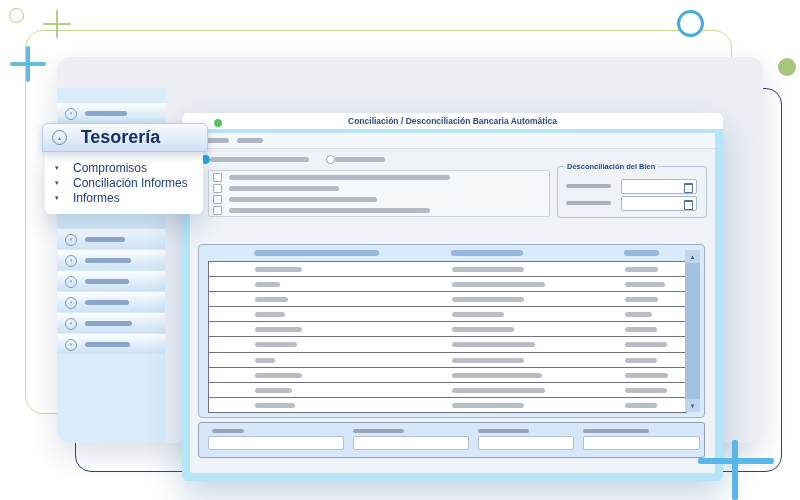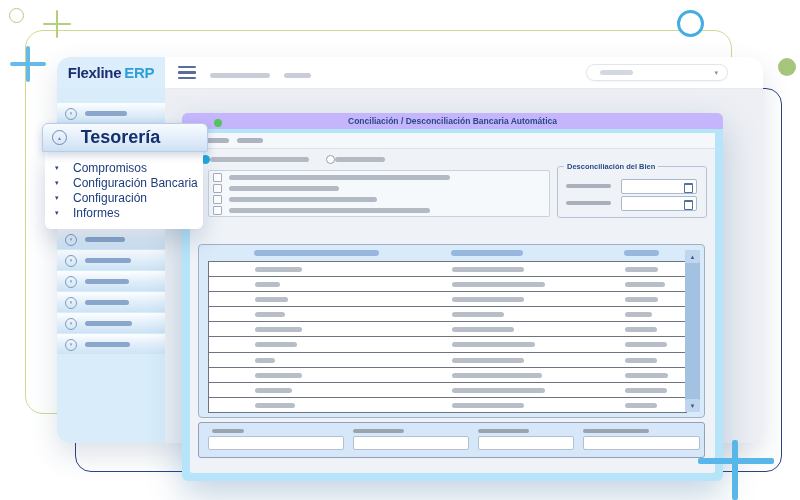--- a/index.html
+++ b/index.html
@@ -63,21 +63,21 @@
   .flyout-title{position:absolute;left:0;right:9px;text-align:center;font-weight:bold;font-size:18px;color:#14306f;}
   .flyout-panel{margin-left:3px;margin-right:5px;background:#fff;border-radius:0 0 6px 6px;
     padding:8px 0 9px 0;box-shadow:0 12px 22px rgba(30,60,110,.18);}
   .flyout-item{height:15px;display:flex;align-items:center;cursor:pointer;}
   .flyout-item .tri{width:8px;margin-left:10px;font-size:7px;color:#27477e;line-height:1;}
   .flyout-item .lbl{margin-left:10px;font-size:12px;font-weight:500;color:#1d3d7c;}
 
   
   .modal{position:absolute;left:182px;top:113px;width:541px;height:368px;background:#b6e4f8;border-radius:6px;
     box-shadow:0 14px 34px rgba(40,100,150,.28);z-index:30;}
-  .modal-titlebar{position:absolute;left:0;top:0;right:0;height:16px;background:#c4b5fd;border-radius:6px 6px 0 0;
+  .modal-titlebar{position:absolute;left:0;top:0;right:0;height:16px;background:#ffffff;border-radius:6px 6px 0 0;
     display:flex;align-items:center;justify-content:center;}
   .modal-title{font-size:8.5px;font-weight:600;color:#2b4a85;}
   .modal-dot{position:absolute;left:32px;top:6px;width:8px;height:8px;border-radius:50%;background:#54c45e;}
   .modal-content{position:absolute;left:8px;right:8px;top:20px;bottom:8px;background:#eff3f8;border-radius:0 0 3px 3px;overflow:hidden;}
 
   .menustrip{position:absolute;left:0;top:0;right:0;height:15px;background:#f5f8fb;border-bottom:1px solid #dde2e9;}
   .menustrip .skel{position:absolute;top:5px;background:#aeb4bf;}
 
   .radio-row{position:absolute;left:0;top:19px;height:14px;width:100%;}
   .radio{position:absolute;width:9px;height:9px;border-radius:50%;box-sizing:border-box;}
@@ -129,36 +129,20 @@
   <div class="deco plus plus-blue-small">
       <i class="h"></i>
       <i class="v"></i>
     </div>
   <div class="deco plus plus-blue-large">
       <i class="h"></i>
       <i class="v"></i>
     </div>
 
   <div class="main-window">
-    <div class="topbar">
-      <div class="logo">
-        <span class="p1">Flexline</span>
-        <span class="p2">ERP</span>
-      </div>
-      <div class="hamburger">
-          <i></i>
-          <i></i>
-          <i></i>
-        </div>
-      <span id="topbar-bars"><span class="skel" style="width: 60px;"></span><span class="skel" style="width: 27px;"></span></span>
-      <div class="top-select">
-        <span class="skel" id="select-bar" style="width: 33px;"></span>
-        <span class="chev">▾</span>
-      </div>
-    </div>
 
     <div class="sidebar">
       <div class="side-top-pad"></div>
       <div class="side-item" id="sidebar-top-item">
         <span class="circ">▾</span>
         <span class="skel" style="width: 42px;"></span>
       </div>
       <div class="side-spacer"></div>
       <div id="sidebar-items">
           <div class="side-item">
@@ -324,25 +308,21 @@
       <span class="flyout-title">Tesorería</span>
       <span class="circ">▴</span>
     </div>
     <div class="flyout-panel" id="flyout-items">
         <div class="flyout-item">
           <span class="tri">▾</span>
           <span class="lbl">Compromisos</span>
         </div>
         <div class="flyout-item">
           <span class="tri">▾</span>
-          <span class="lbl">Configuración Bancaria</span>
-        </div>
-        <div class="flyout-item">
-          <span class="tri">▾</span>
-          <span class="lbl">Configuración</span>
+          <span class="lbl">Conciliación Informes</span>
         </div>
         <div class="flyout-item">
           <span class="tri">▾</span>
           <span class="lbl">Informes</span>
         </div>
       </div>
   </div>
 
 </div>
 

